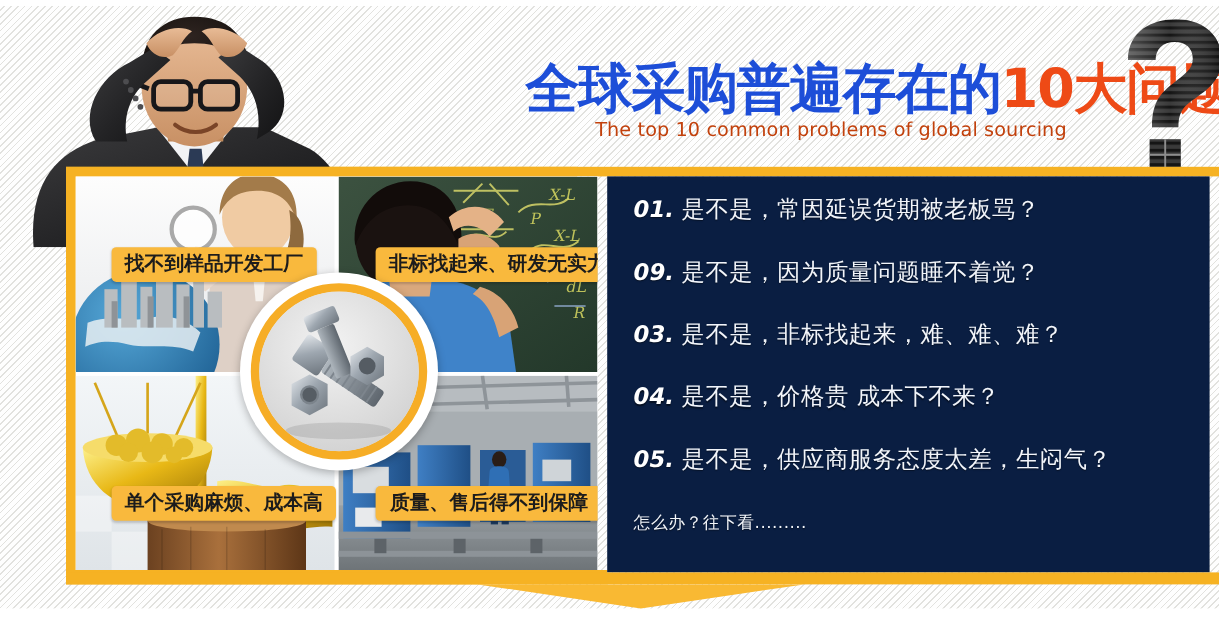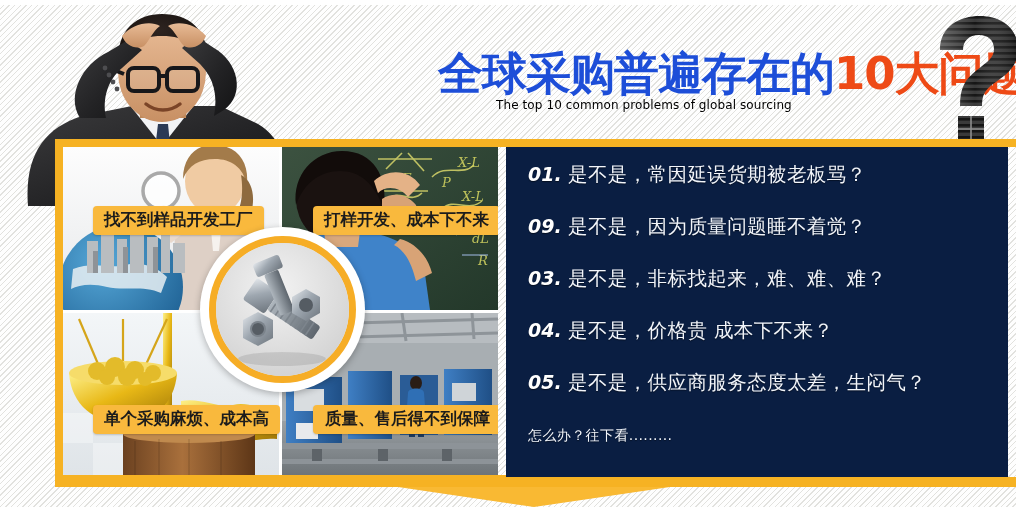--- a/index.html
+++ b/index.html
@@ -54,21 +54,21 @@
   }
   .title-main .t-dark {
     color: #1d4ed8;
     text-shadow: 1px 1px 0 rgba(255,255,255,0.8);
   }
   .title-main .t-orange {
     color: #ee4a16;
   }
   .title-sub {
     position: absolute; left: 66px; top: 54px;
-    font-size: 12px; color: #000000; letter-spacing: 0.1px;
+    font-size: 16px; color: #c2410c; letter-spacing: 0.1px;
     white-space: nowrap;
     font-family: "DejaVu Sans", "Liberation Sans", sans-serif;
   }
   .qmark {
     position: absolute; left: 500px; top: -28px;
     width: 96px; height: 130px;
   }
 
   
   .orange-rail {
@@ -477,21 +477,21 @@
           </g>
           <g fill="#5d6368">
             <rect x="30" y="136" width="10" height="12"></rect>
               <rect x="96" y="136" width="10" height="12"></rect>
             <rect x="160" y="136" width="10" height="12"></rect>
           </g>
         </svg>
       </div>
 
       <div class="chip chip-tl">找不到样品开发工厂</div>
-      <div class="chip chip-tr">打样开发、成本下不来</div>
+      <div class="chip chip-tr">非标找起来、研发无实力</div>
       <div class="chip chip-bl">单个采购麻烦、成本高</div>
       <div class="chip chip-br">质量、售后得不到保障</div>
 
       <div class="circle-badge">
         <div class="circle-ring">
           <svg width="133" height="133" viewBox="0 0 133 133">
             <defs>
               <radialGradient id="bgInner" cx="45%" cy="35%" r="75%">
                 <stop offset="0%" stop-color="#f3f3f3"></stop>
                   <stop offset="100%" stop-color="#cfcfcf"></stop>

